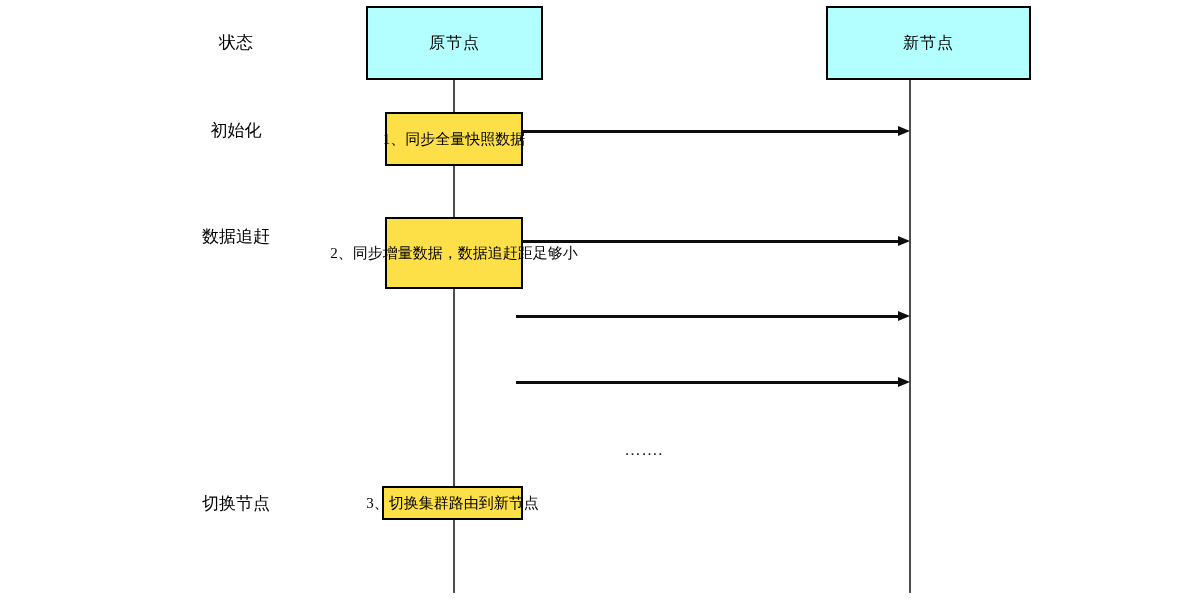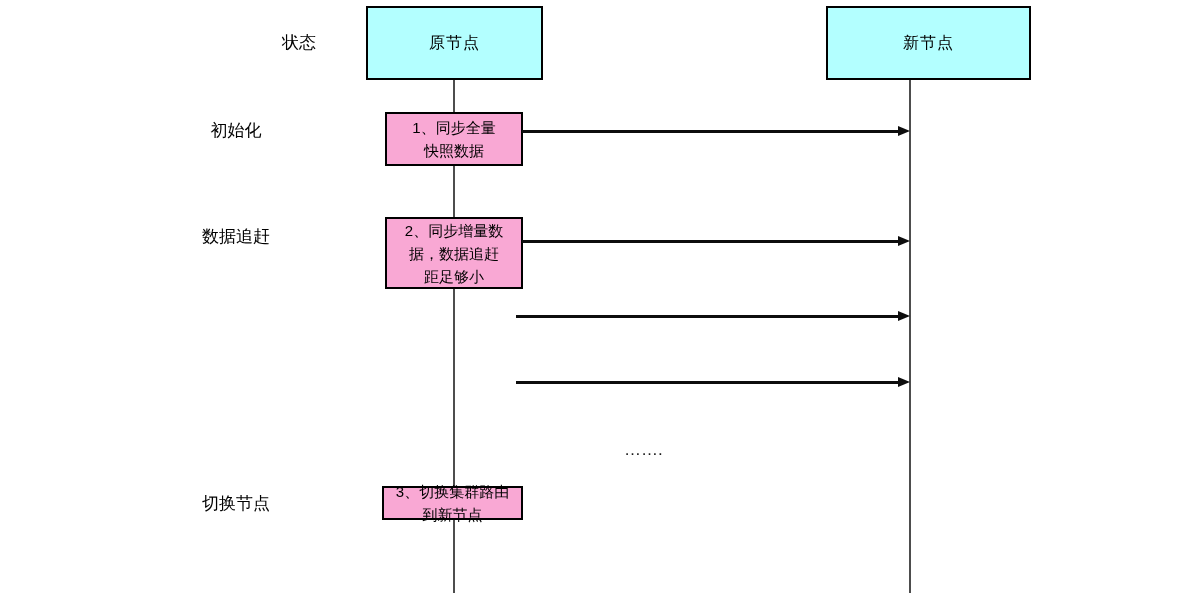--- a/index.html
+++ b/index.html
@@ -50,27 +50,28 @@
     font-size: 16px;
     color: #000000;
     letter-spacing: 1px;
     white-space: nowrap;
   }
 
   
   .note-box {
     position: absolute;
     box-sizing: border-box;
-    background: #f9a8d4;
+    background: #fde047;
     border: 2px solid #000000;
     display: flex;
-    flex-direction: column;
+    flex-direction: row;
     align-items: center;
     justify-content: center;
     padding: 0 4px;
+    font-family: Liberation Serif, serif;
   }
   .note-line {
     font-size: 15px;
     line-height: 23px;
     color: #000000;
     white-space: nowrap;
     text-align: center;
   }
 
   
@@ -107,21 +108,21 @@
   }
 </style>
 </head>
 <body>
 
 <div id="canvas">
 
   <div class="lifeline" style="left:453px; top:79px; height:514px;"></div>
   <div class="lifeline" style="left:909px; top:79px; height:514px;"></div>
 
-  <div class="state-label" style="left:156px; top:32px;text-align:right;">状态</div>
+  <div class="state-label" style="left:156px; top:32px;">状态</div>
 
   <div class="state-label" style="left:156px; top:120px;">初始化</div>
 
   <div class="state-label" style="left:156px; top:226px;font-family:Liberation Serif, serif;">数据追赶</div>
 
   <div class="state-label" style="left:156px; top:493px;">切换节点</div>
 
   <div class="actor-box" style="left:366px; top:6px; width:177px; height:74px;align-items:center;">
     <span class="actor-label">原节点</span>
   </div>

